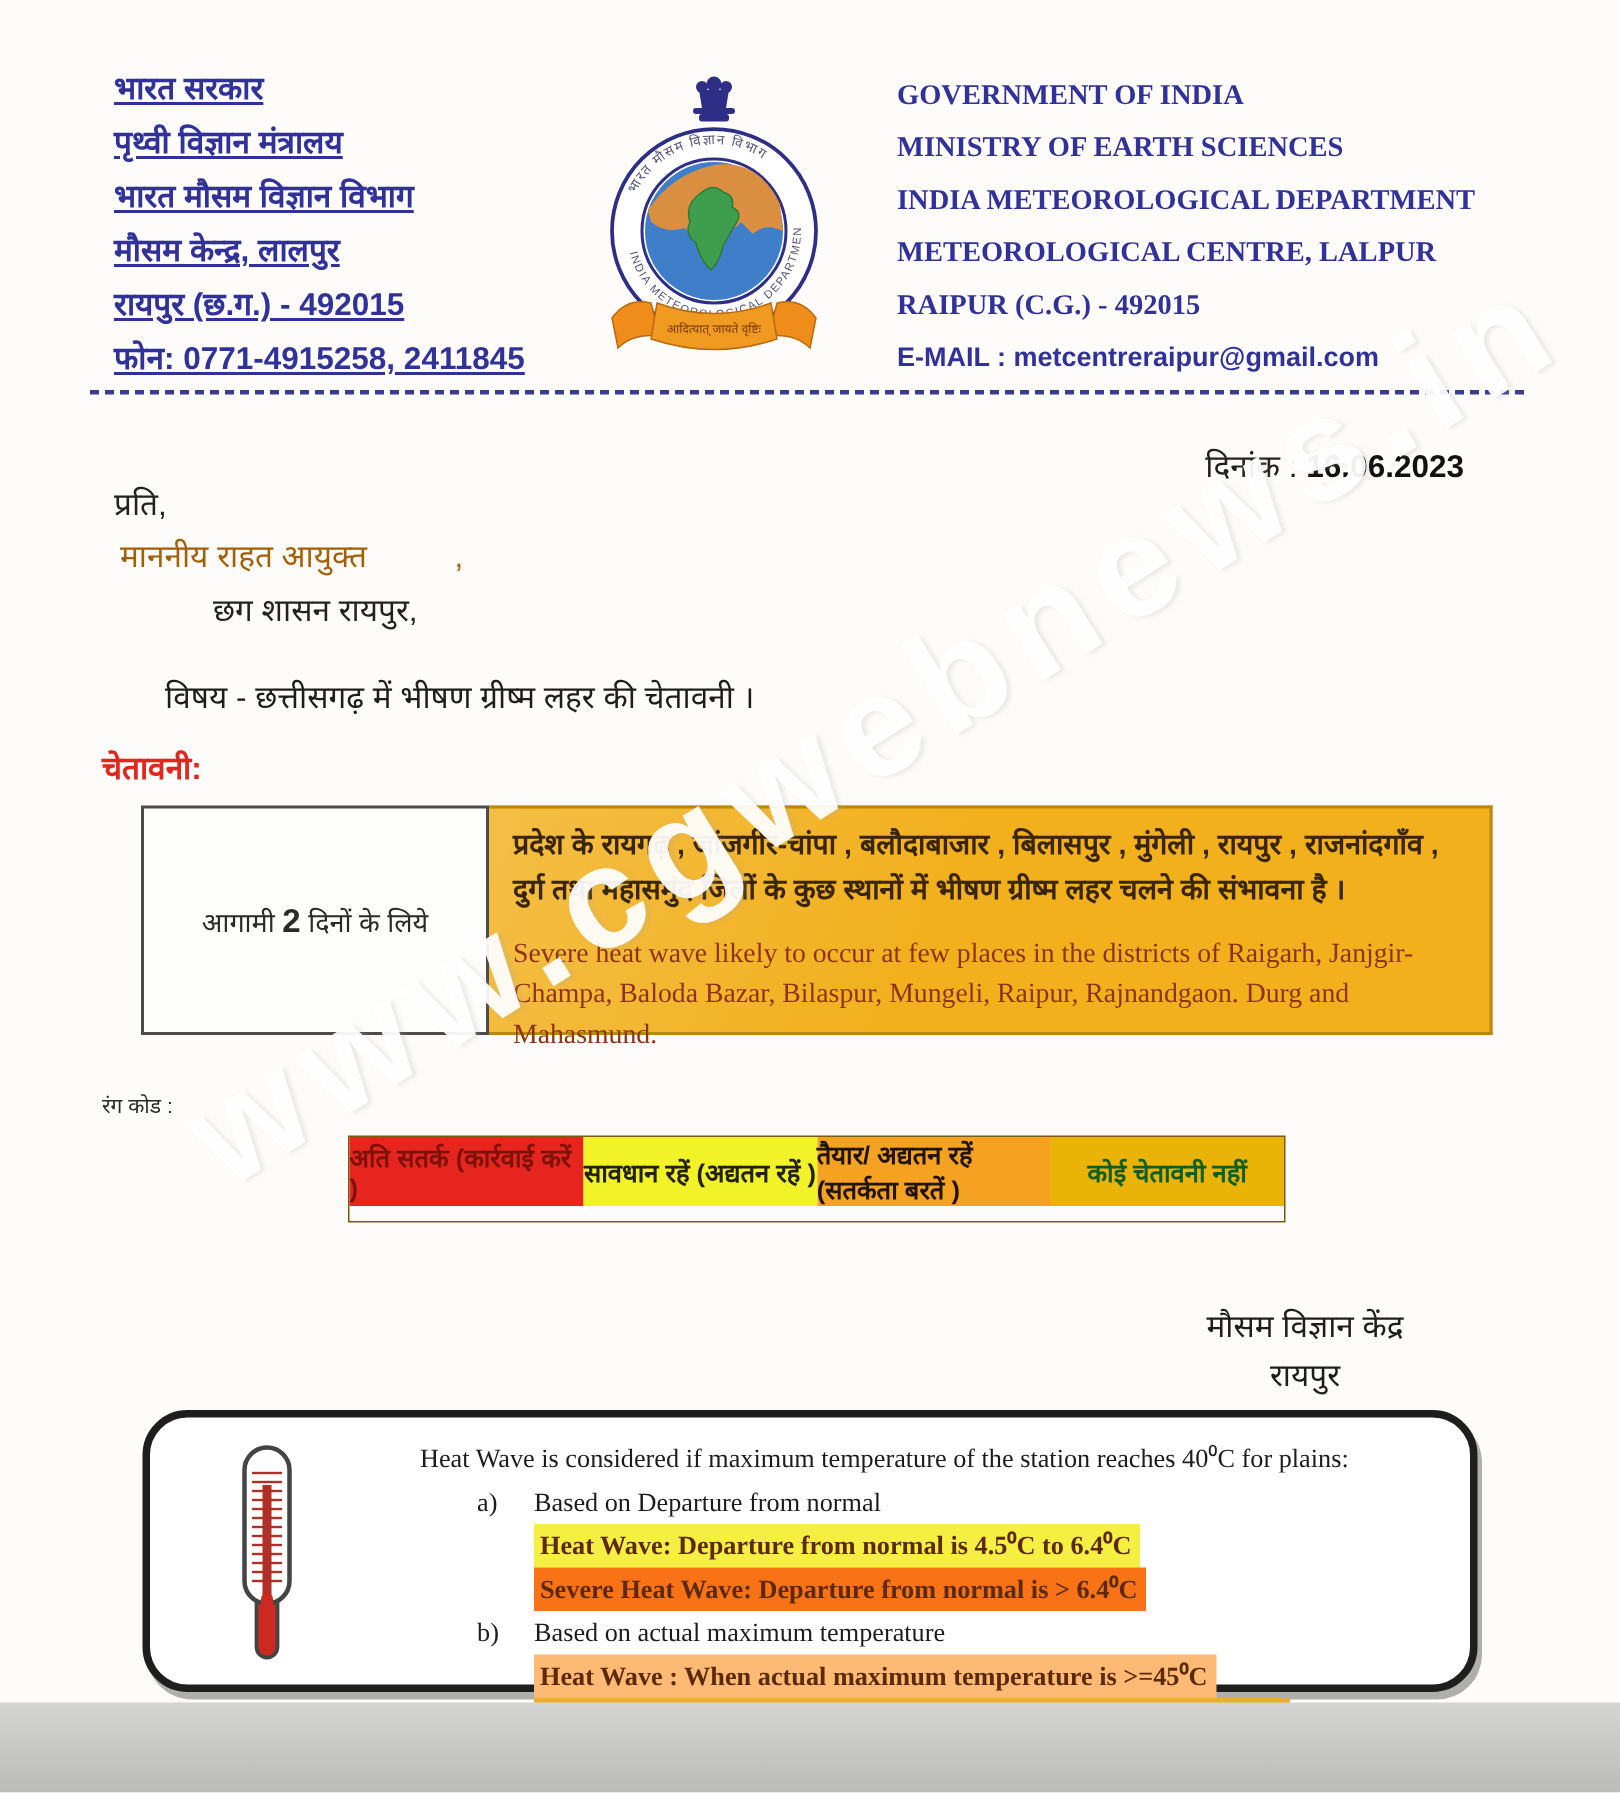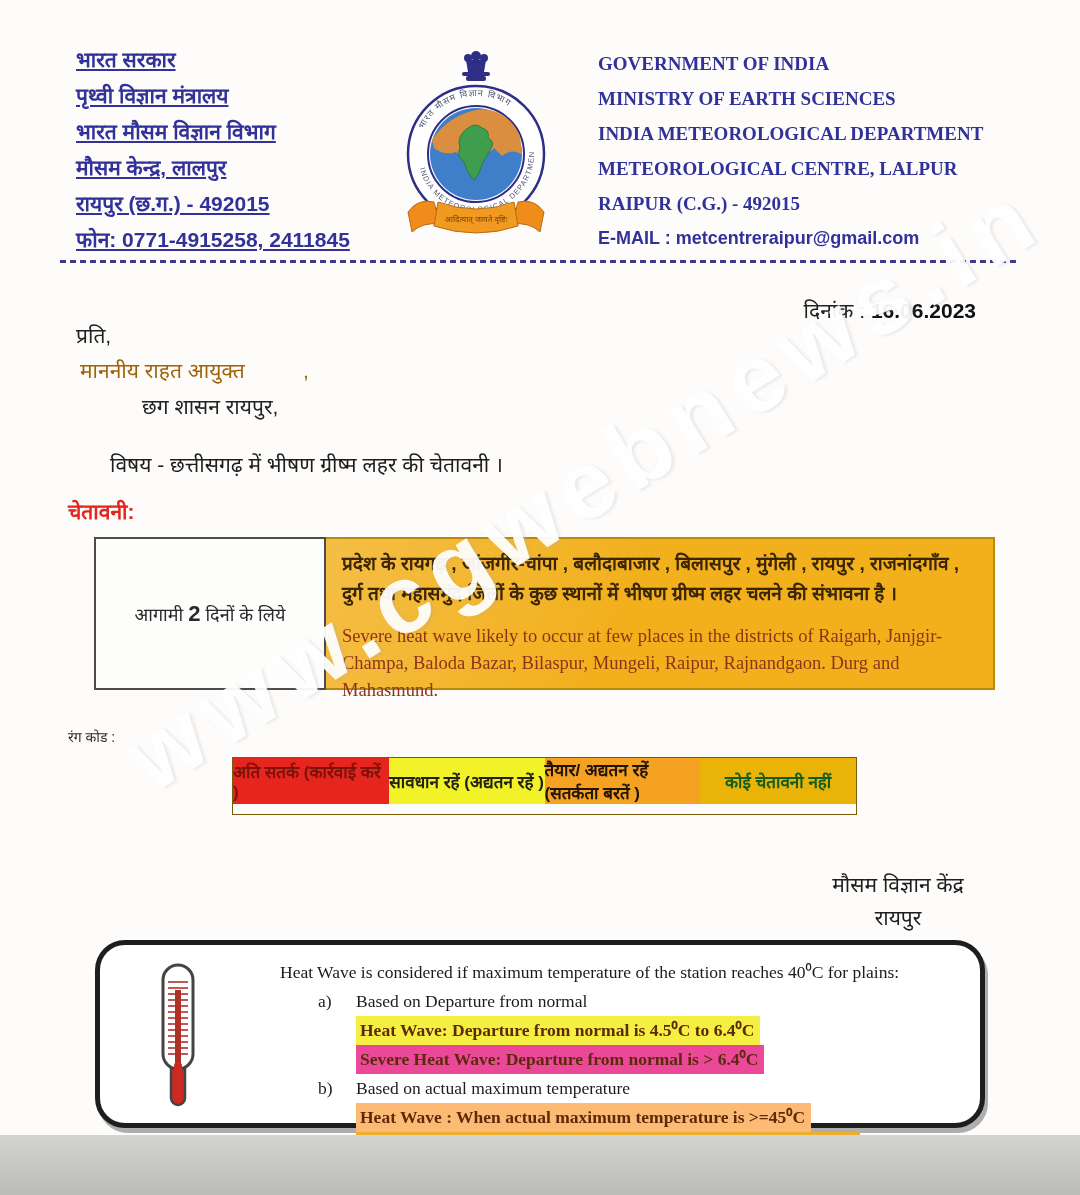--- a/index.html
+++ b/index.html
@@ -38,35 +38,35 @@
            font-size:18.5px;line-height:27px;}
 
   
   .cc-label{left:68px;top:727px;font-size:14px;color:#2a2a2a;}
   .cc-table{left:232px;top:757px;width:623px;height:56px;border:1px solid #7a5c08;
             display:grid;grid-template-columns:1fr 1fr 1fr 1fr;grid-template-rows:1fr 1fr;}
   .cc-cell{display:flex;align-items:center;justify-content:center;
            font-size:17px;font-weight:bold;}
 
   
-  .sig{left:788px;top:868px;width:220px;text-align:center;font-size:21px;color:#1d1d1d;line-height:33px;}
+  .sig{left:760px;top:868px;width:220px;text-align:center;font-size:21px;color:#1d1d1d;line-height:33px;}
 
   
   .crit-box{left:95px;top:940px;width:890px;height:188px;box-sizing:border-box;
             background:#fff;border:5px solid #1e1e1e;border-radius:30px;
             box-shadow:3px 5px 0 rgba(110,110,108,.55);}
   .thermo{left:150px;top:962px;}
   .crit-text{left:280px;top:958px;width:660px;font-family:"Liberation Serif",serif;
              font-size:17.5px;color:#1c1c1c;line-height:29px;}
   .crit-item{display:flex;margin-left:38px;}
   .crit-item .lbl{width:38px;}
   .crit-hl{margin-left:76px;line-height:28px;}
   .crit-hl span{display:inline-block;font-weight:bold;color:#5c2a08;padding:0 6px 1px 4px;}
   .hl-y1 span{background:#f4ef42;}
-  .hl-y2 span{background:#ec4899;}
+  .hl-y2 span{background:#f97316;}
   .hl-y3 span{background:#fdba74;font-family:Liberation Serif, serif;}
   .hl-o4 span{background:#ecae2d;}
 
   
   .watermark{left:105px;top:720px;width:1400px;font-size:96px;font-weight:bold;
              color:rgba(255,255,255,.93);letter-spacing:10px;white-space:nowrap;
              transform:rotate(-32deg);transform-origin:left top;
              text-shadow:2px 2px 3px rgba(170,170,170,.22);pointer-events:none;z-index:40;}
 
   .bottom-band{left:0;top:1135px;width:1080px;height:60px;

